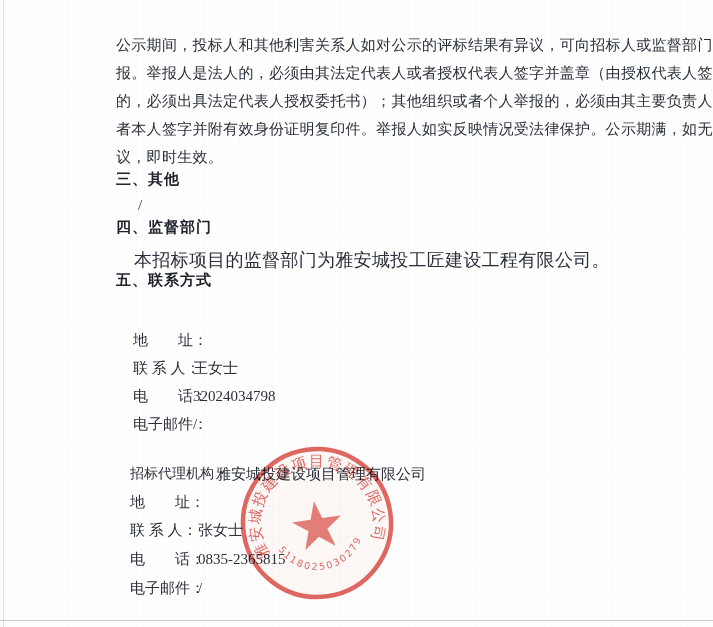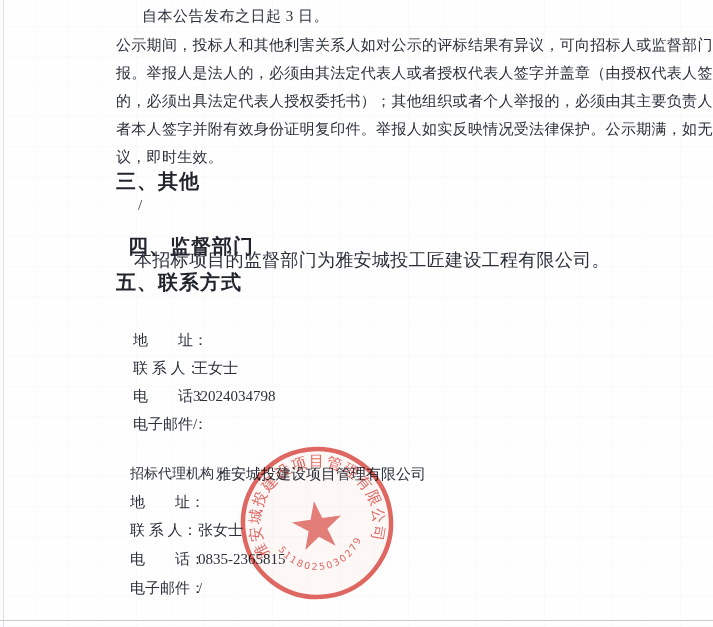--- a/index.html
+++ b/index.html
@@ -13,45 +13,44 @@
     overflow:hidden;
     font-family:"Liberation Serif","DejaVu Serif",serif;
     color:#2a2f3a;
   }
   .edge-left{position:absolute;left:3px;top:0;width:1px;height:627px;background:#dcdee3;}
   .edge-bottom{position:absolute;left:0;top:620px;width:713px;height:1px;background:#c9ccd3;}
   .abs{position:absolute;line-height:1;white-space:pre;}
   .intro{left:142px;top:9px;font-size:15px;letter-spacing:0.5px;}
   .notice{left:116px;top:31px;width:505px;font-size:15px;}
   .notice .nline{display:block;height:28px;line-height:28px;letter-spacing:0.3px;}
-  .h{font-family:"Liberation Sans","DejaVu Sans",sans-serif;font-weight:bold;font-size:20px;color:#21242d;letter-spacing:1px;}
+  .h{font-family:"Liberation Sans","DejaVu Sans",sans-serif;font-weight:bold;font-size:15px;color:#21242d;letter-spacing:1px;}
   .h3{left:116px;top:171px;}
   .slash{left:138px;top:198px;font-size:15px;}
-  .h4{left:116px;top:236px;margin-left:12px;}
+  .h4{left:116px;top:219px;}
   .sup{left:134px;top:251px;font-size:18px;letter-spacing:0.3px;}
   .h5{left:116px;top:272px;}
   .crow{position:absolute;display:flex;line-height:16px;font-size:15px;white-space:pre;}
   .crow .lab{flex:none;display:inline-block;}
   .b1 .lab{width:60px;}
   .b2 .lab{width:68px;}
   .b2.r0 .lab{width:86px;font-size:14px;}
   .b1{left:133px;}
   .b2{left:130px;}
   .seal{position:absolute;left:237px;top:443px;width:160px;height:160px;
         transform:rotate(-8deg);opacity:0.84;mix-blend-mode:multiply;}
 </style>
 </head>
 <body>
 
 <div class="page">
 
   <div class="edge-left"></div>
   <div class="edge-bottom"></div>
 
-  <div class="abs intro">自本公告发布之日起 3 日。</div>
 
   <div class="abs notice"><span class="nline">公示期间，投标人和其他利害关系人如对公示的评标结果有异议，可向招标人或监督部门举</span><span class="nline">报。举报人是法人的，必须由其法定代表人或者授权代表人签字并盖章（由授权代表人签字</span><span class="nline">的，必须出具法定代表人授权委托书）；其他组织或者个人举报的，必须由其主要负责人或</span><span class="nline">者本人签字并附有效身份证明复印件。举报人如实反映情况受法律保护。公示期满，如无异</span><span class="nline">议，即时生效。</span></div>
 
   <div class="abs h h3">三、其他</div>
   <div class="abs slash">/</div>
 
   <div class="abs h h4">四、监督部门</div>
   <div class="abs sup">本招标项目的监督部门为雅安城投工匠建设工程有限公司。</div>
 
   <div class="abs h h5">五、联系方式</div>

